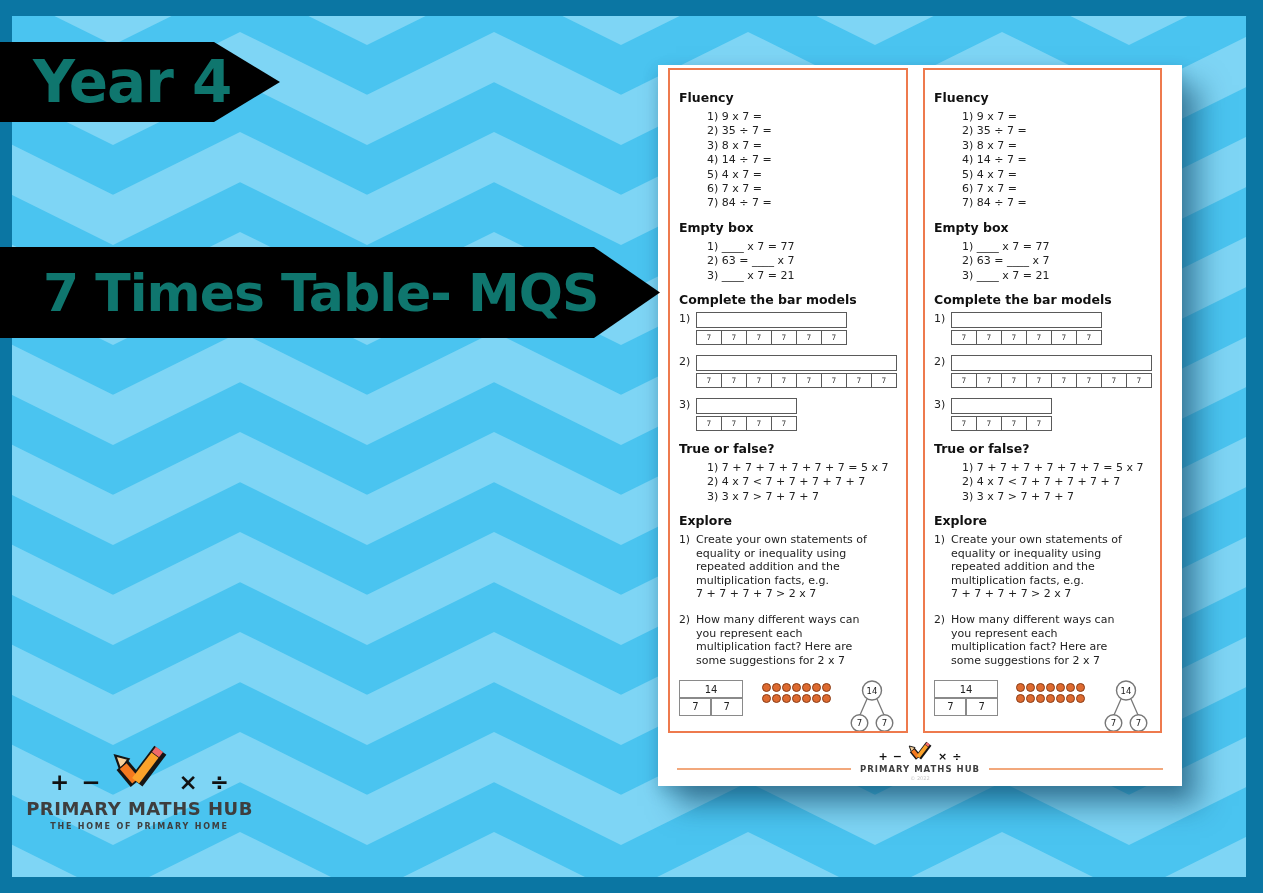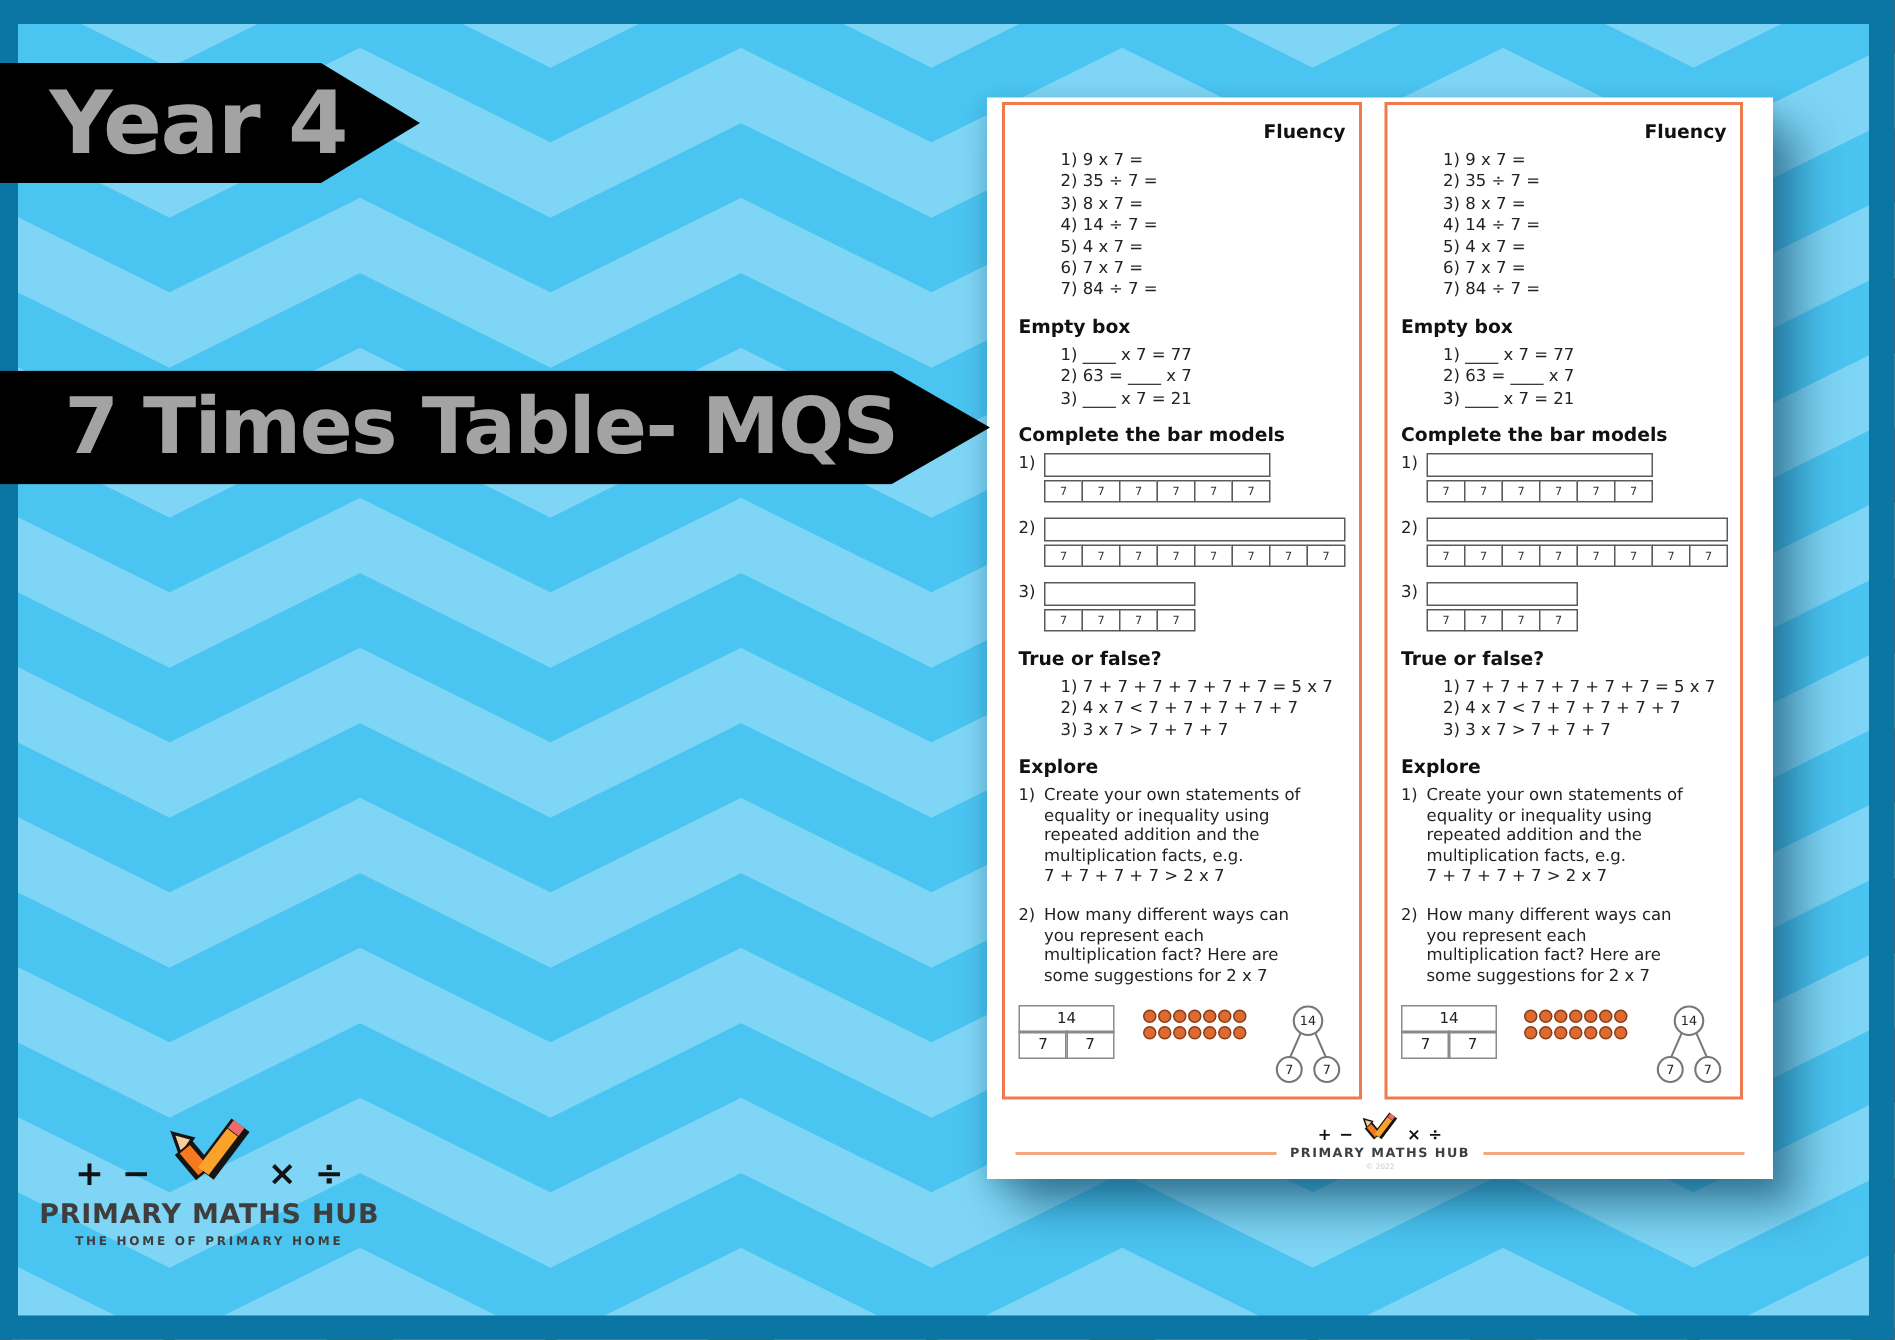--- a/index.html
+++ b/index.html
@@ -7,37 +7,37 @@
          font-family:"DejaVu Sans","Liberation Sans",sans-serif;}
   .chevrons{position:absolute;left:0;top:0;z-index:0;}
   
   .edge{position:absolute;background:#0b76a3;z-index:1;}
   .edge-top{left:0;top:0;width:1263px;height:16px;}
   .edge-bottom{left:0;bottom:0;width:1263px;height:16px;}
   .edge-left{left:0;top:0;width:12px;height:893px;}
   .edge-right{right:0;top:0;width:17px;height:893px;}
 
   
-  .banner{position:absolute;left:0;background:#000;color:#a3a3a3;display:flex;align-items:center;
+  .banner{position:absolute;left:0;background:#000;color:#0f766e;display:flex;align-items:center;
           padding-left:33px;box-sizing:border-box;z-index:3;
           clip-path:polygon(0 0,calc(100% - 66px) 0,100% 50%,calc(100% - 66px) 100%,0 100%);
           font-weight:bold;letter-spacing:-1px;white-space:nowrap;}
   .banner-1{top:42px;height:80px;width:280px;font-size:58px;}
   .banner-2{top:145px;height:84px;width:577px;font-size:51px;}
-  .banner-3{top:247px;height:76px;width:660px;font-size:52px;padding-left:43px;}
+  .banner-3{top:247px;height:91px;width:660px;font-size:52px;padding-left:43px;}
 
   
   .page{position:absolute;left:658px;top:65px;width:524px;height:721px;background:#fff;z-index:2;
         box-shadow:18px 20px 26px rgba(8,60,92,.5),0 6px 14px rgba(8,60,92,.25);}
   .qbox{position:absolute;top:3px;height:665px;border:2px solid #ee7a4d;box-sizing:border-box;
         padding:8px 9px;overflow:hidden;background:#fff;}
   .qbox-1{left:10px;width:240px;}
   .qbox-2{left:265px;width:239px;}
   .col h3{font-size:12.5px;margin:9px 0 5px 0;color:#111;letter-spacing:0;}
-  .col h3:first-child{margin-top:2px;text-align:right;}
+  .col h3:first-child{margin-top:12px;}
   .row{font-size:11px;line-height:14.4px;color:#222;margin-left:28px;}
   .bar-group{display:flex;align-items:flex-start;margin:3px 0 10px 0;}
   .bar-label{width:17px;font-size:11px;color:#222;flex:0 0 17px;}
   .bar-top{height:16px;border:1px solid #5a5a5a;box-sizing:border-box;margin-bottom:2px;background:#fff;}
   .bar-cells{display:flex;}
   .bar-cell{width:26px;height:15px;border:1px solid #5a5a5a;box-sizing:border-box;margin-left:-1px;
             display:flex;align-items:center;justify-content:center;font-size:7.5px;color:#333;background:#fff;}
   .bar-cell:first-child{margin-left:0;}
   .explore-item{display:flex;margin:4px 0 13px 0;}
   .explore-num{width:17px;flex:0 0 17px;font-size:10.8px;color:#222;}

